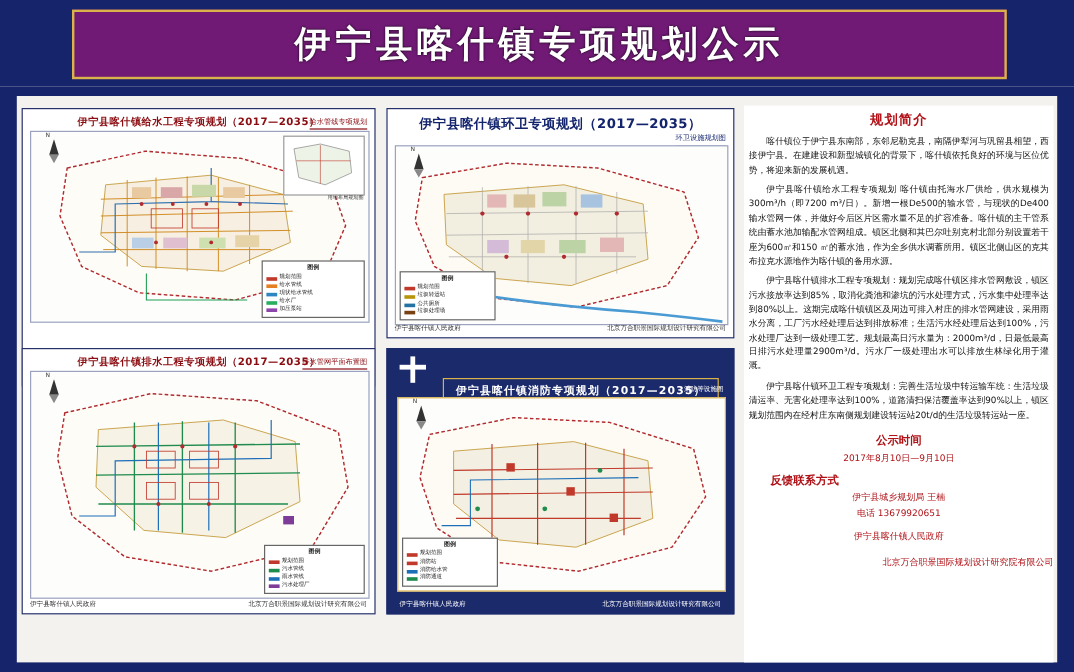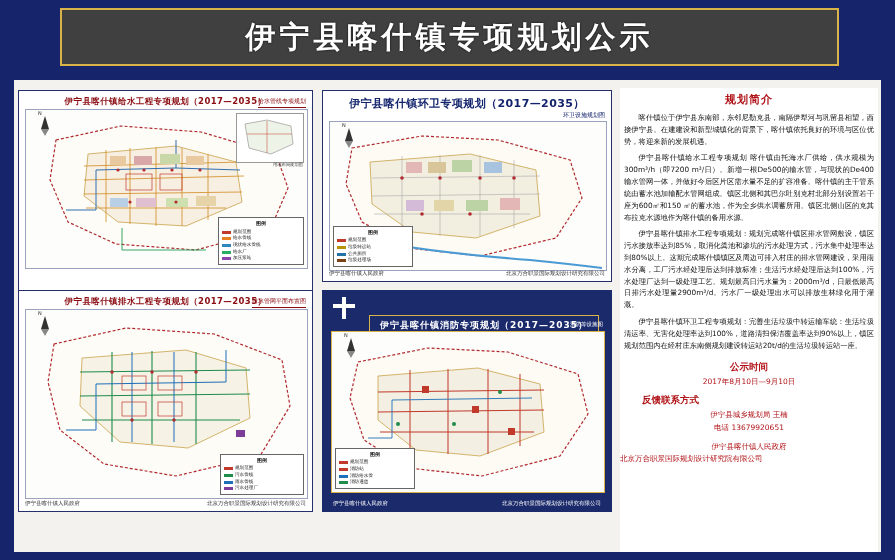--- a/index.html
+++ b/index.html
@@ -15,21 +15,21 @@
     background:#f4f2ef;
   }
   
   .banner{
     position:absolute;left:0;top:0;width:895px;height:72px;
     background:#16246b;
   }
   .banner-inner{
     position:absolute;left:60px;top:8px;width:775px;height:54px;
     border:2px solid #d9b24a;
-    background:#404040;
+    background:#701a75;
     display:flex;align-items:center;justify-content:center;
   }
   .banner-title{
     color:#ffffff;
     font-size:30px;
     font-weight:bold;
     letter-spacing:4px;
     font-family:"DejaVu Sans","Liberation Sans",sans-serif;
     text-shadow:0 0 2px #000;
     white-space:nowrap;
@@ -128,21 +128,21 @@
   .fb-title{
     text-align:left;color:#b01217;font-weight:bold;font-size:9.5px;margin-top:7px;padding-left:22px;
   }
   .fb-line{
     text-align:center;color:#b01217;font-size:7.5px;margin-top:3px;
   }
   .org-line{
     text-align:center;color:#b01217;font-size:7.5px;margin-top:9px;
   }
   .org-line2{
-    text-align:left;color:#b01217;font-size:7.5px;margin-top:2px;
+    text-align:right;color:#b01217;font-size:7.5px;margin-top:12px;
   }
   
   .cross{
     position:absolute;width:22px;height:22px;
   }
   .cross:before{content:"";position:absolute;left:9px;top:0;width:4px;height:22px;background:#fff;}
   .cross:after{content:"";position:absolute;left:0;top:7px;width:22px;height:4px;background:#fff;}
 </style>
 </head>
 <body>

